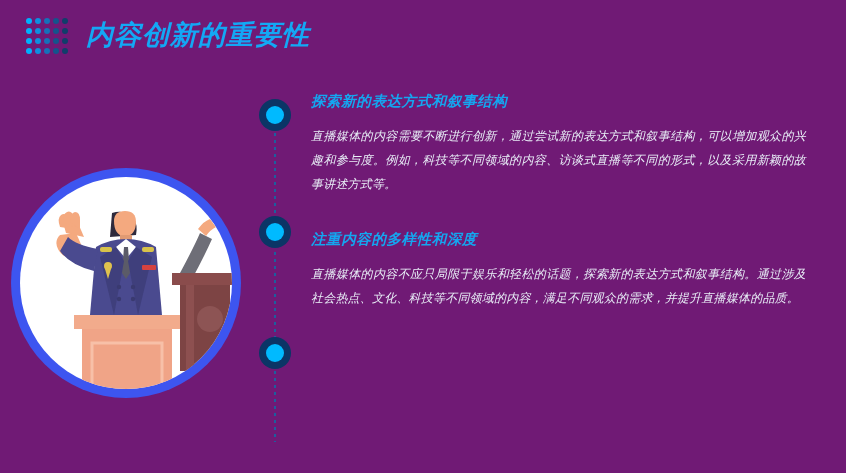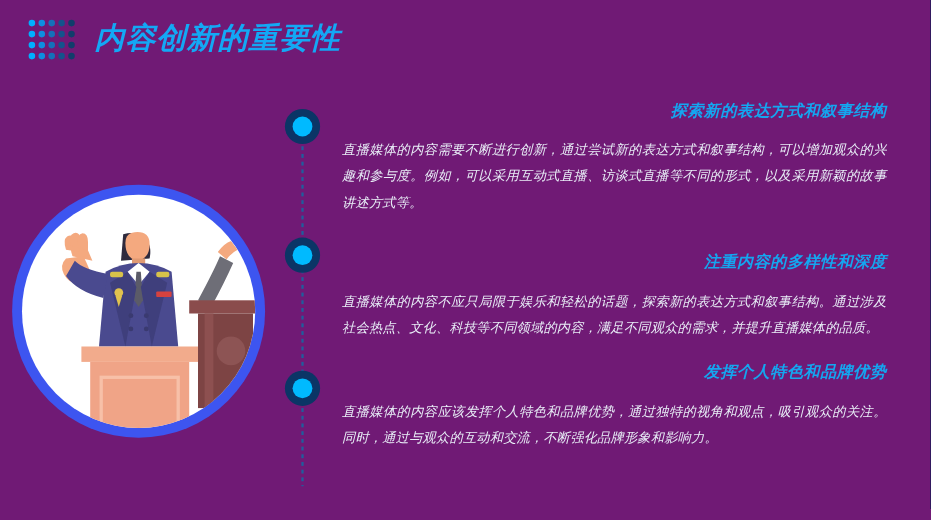--- a/index.html
+++ b/index.html
@@ -127,21 +127,20 @@
   #block-2 { top: 209px; margin-top: 20px; }
   #block-3 { top: 329px; }
 
   .block-heading {
     font-size: 14.5px;
     font-weight: bold;
     color: #14a6f0;
     letter-spacing: 0.6px;
     margin: 0 0 13px 0;
     line-height: 20px;
-    text-align: right;
   }
   .block-body {
     font-size: 12px;
     color: #e8eef7;
     line-height: 24px;
     letter-spacing: 0.2px;
     margin: 0;
     text-align: justify;
   }
 </style>
@@ -232,26 +231,22 @@
     </div>
   </div>
 
   <div id="timeline-line"></div>
   <div class="marker" id="marker-1"></div>
   <div class="marker" id="marker-2"></div>
   <div class="marker" id="marker-3"></div>
 
   <div class="block" id="block-1">
     <h3 class="block-heading">探索新的表达方式和叙事结构</h3>
-    <p class="block-body">直播媒体的内容需要不断进行创新，通过尝试新的表达方式和叙事结构，可以增加观众的兴趣和参与度。例如，可以采用互动式直播、访谈式直播等不同的形式，以及采用新颖的故事讲述方式等。</p>
+    <p class="block-body">直播媒体的内容需要不断进行创新，通过尝试新的表达方式和叙事结构，可以增加观众的兴趣和参与度。例如，科技等不同领域的内容、访谈式直播等不同的形式，以及采用新颖的故事讲述方式等。</p>
   </div>
 
   <div class="block" id="block-2">
     <h3 class="block-heading">注重内容的多样性和深度</h3>
     <p class="block-body">直播媒体的内容不应只局限于娱乐和轻松的话题，探索新的表达方式和叙事结构。通过涉及社会热点、文化、科技等不同领域的内容，满足不同观众的需求，并提升直播媒体的品质。</p>
   </div>
 
-  <div class="block" id="block-3">
-    <h3 class="block-heading">发挥个人特色和品牌优势</h3>
-    <p class="block-body">直播媒体的内容应该发挥个人特色和品牌优势，通过独特的视角和观点，吸引观众的关注。同时，通过与观众的互动和交流，不断强化品牌形象和影响力。</p>
-  </div>
 
 </div>
 
 </body></html>

